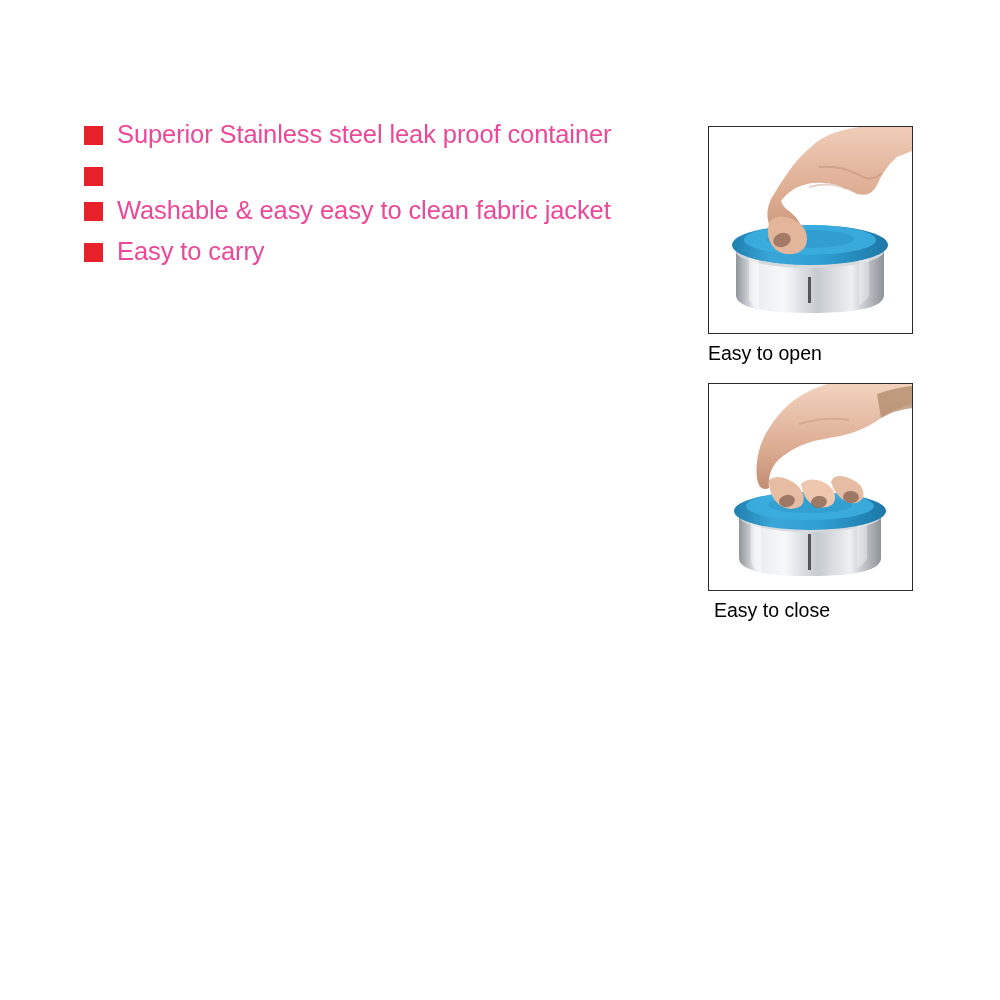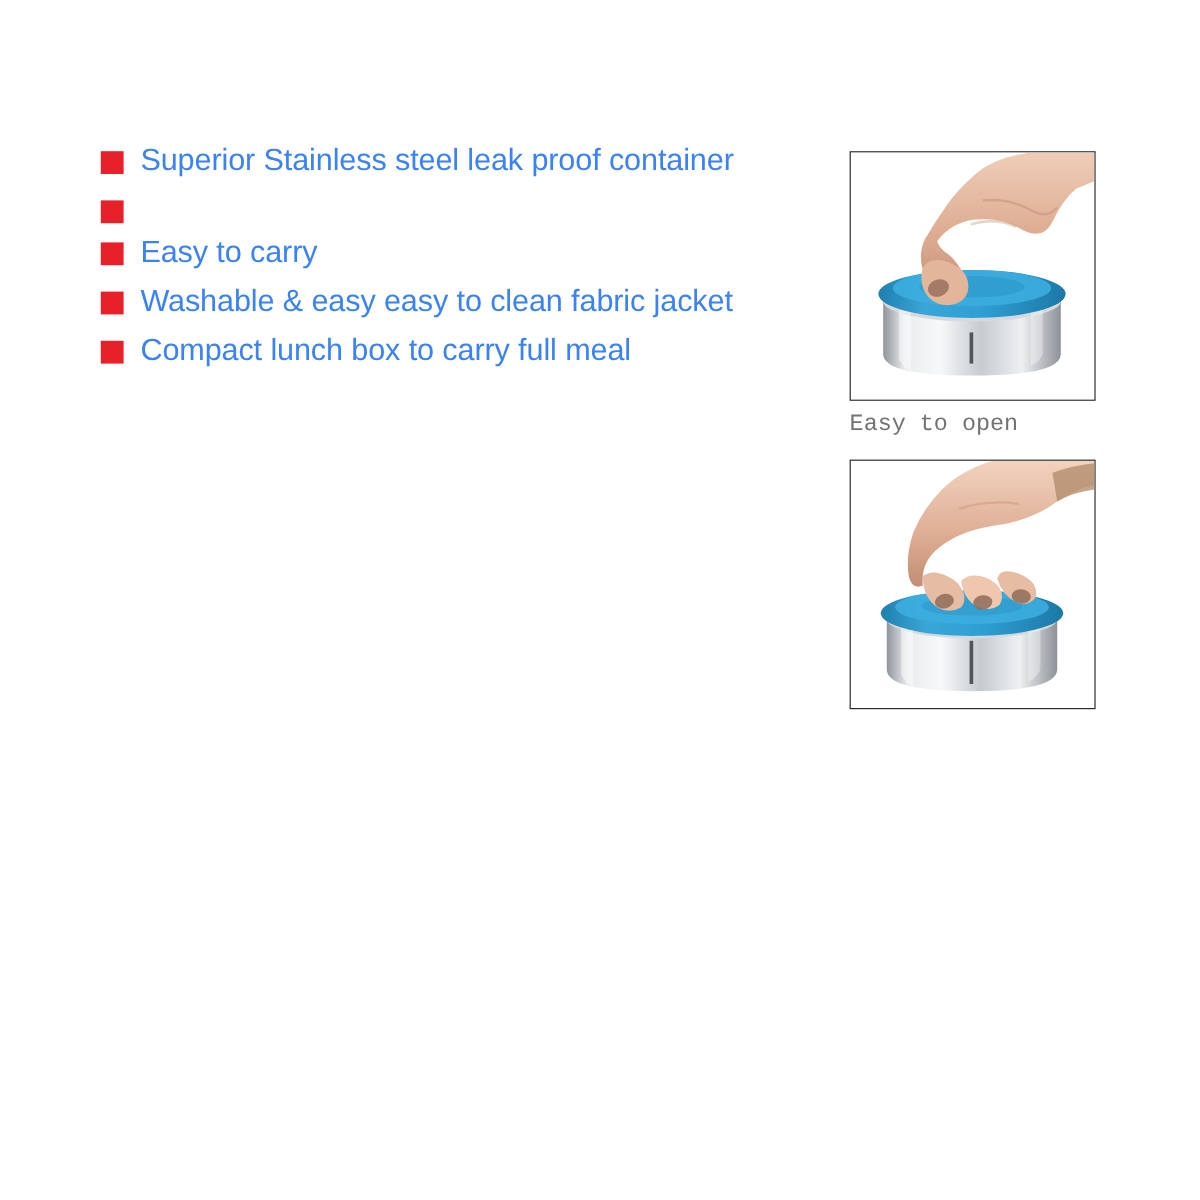--- a/index.html
+++ b/index.html
@@ -31,21 +31,21 @@
     width: 19px;
     height: 19px;
     background: #e8202a;
     flex: 0 0 19px;
     margin-top: 8px;
     margin-right: 14px;
   }
   .feature-text {
     font-size: 25.5px;
     line-height: 1.30;
-    color: #3b82f6;
+    color: #ec4899;
     font-family: "Liberation Sans", sans-serif;
     letter-spacing: -0.1px;
   }
 
   
   .photo-block {
     position: absolute;
   }
   #photo-open-block  { left: 708px; top: 126px; }
   #photo-close-block { left: 708px; top: 383px; }
@@ -54,22 +54,22 @@
     width: 203px;
     height: 206px;
     border: 1px solid #2b2b2b;
     background: #ffffff;
     position: relative;
     overflow: hidden;
   }
   .photo-caption {
     margin-top: 8px;
     font-size: 19.5px;
-    color: #737373;
-    font-family: Liberation Mono, monospace;
+    color: #000000;
+    font-family: Liberation Sans, sans-serif;
   }
   #caption-close { margin-left: 6px; }
 
   
   .photo-frame svg { display: block; }
 </style>
 </head>
 <body>
 
 <div id="feature-list">
@@ -78,33 +78,29 @@
     <span class="bullet-square"></span>
     <span class="feature-text">Superior Stainless steel leak proof container</span>
   </div>
 
   <div class="feature-row">
     <span class="bullet-square"></span>
   </div>
 
   <div class="feature-row">
     <span class="bullet-square"></span>
+    <span class="feature-text">Washable &amp; easy easy to clean fabric jacket</span>
+  </div>
+
+  <div class="feature-row">
+    <span class="bullet-square"></span>
     <span class="feature-text">Easy to carry</span>
   </div>
 
-  <div class="feature-row">
-    <span class="bullet-square"></span>
-    <span class="feature-text">Washable &amp; easy easy to clean fabric jacket</span>
-  </div>
-
-
-  <div class="feature-row">
-    <span class="bullet-square"></span>
-    <span class="feature-text">Compact lunch box to carry full meal</span>
-  </div>
+
 
 </div>
 
 <div class="photo-block" id="photo-open-block">
   <div class="photo-frame">
     <svg width="203" height="206" viewBox="0 0 203 206" xmlns="http://www.w3.org/2000/svg">
       <rect x="0" y="0" width="203" height="206" fill="#ffffff"></rect>
 
       <defs>
         <linearGradient id="steelG1" x1="0" y1="0" x2="1" y2="0">
@@ -197,13 +193,14 @@
       <path d="M122 98 Q126 112 138 118 Q148 122 154 114 Q156 106 150 100 Q140 92 130 92 Q124 92 122 98 Z" fill="#e6bca2"></path>
 
       <ellipse cx="78" cy="117" rx="8" ry="6" transform="rotate(-15 78 117)" fill="#8f6c59" opacity="0.85"></ellipse>
       <ellipse cx="110" cy="118" rx="8" ry="6" transform="rotate(-8 110 118)" fill="#8f6c59" opacity="0.85"></ellipse>
       <ellipse cx="142" cy="113" rx="8" ry="6" transform="rotate(6 142 113)" fill="#8f6c59" opacity="0.85"></ellipse>
 
       <path d="M168 10 Q184 4 203 2 L203 24 Q186 26 172 34 Z" fill="#b08a6a" opacity="0.75"></path>
       <path d="M90 40 Q116 32 140 36" stroke="#c08f74" stroke-width="2" fill="none" opacity="0.4"></path>
     </svg>
   </div>
+  <div class="photo-caption" id="caption-close">Easy to close</div>
 </div>
 
 </body></html>

